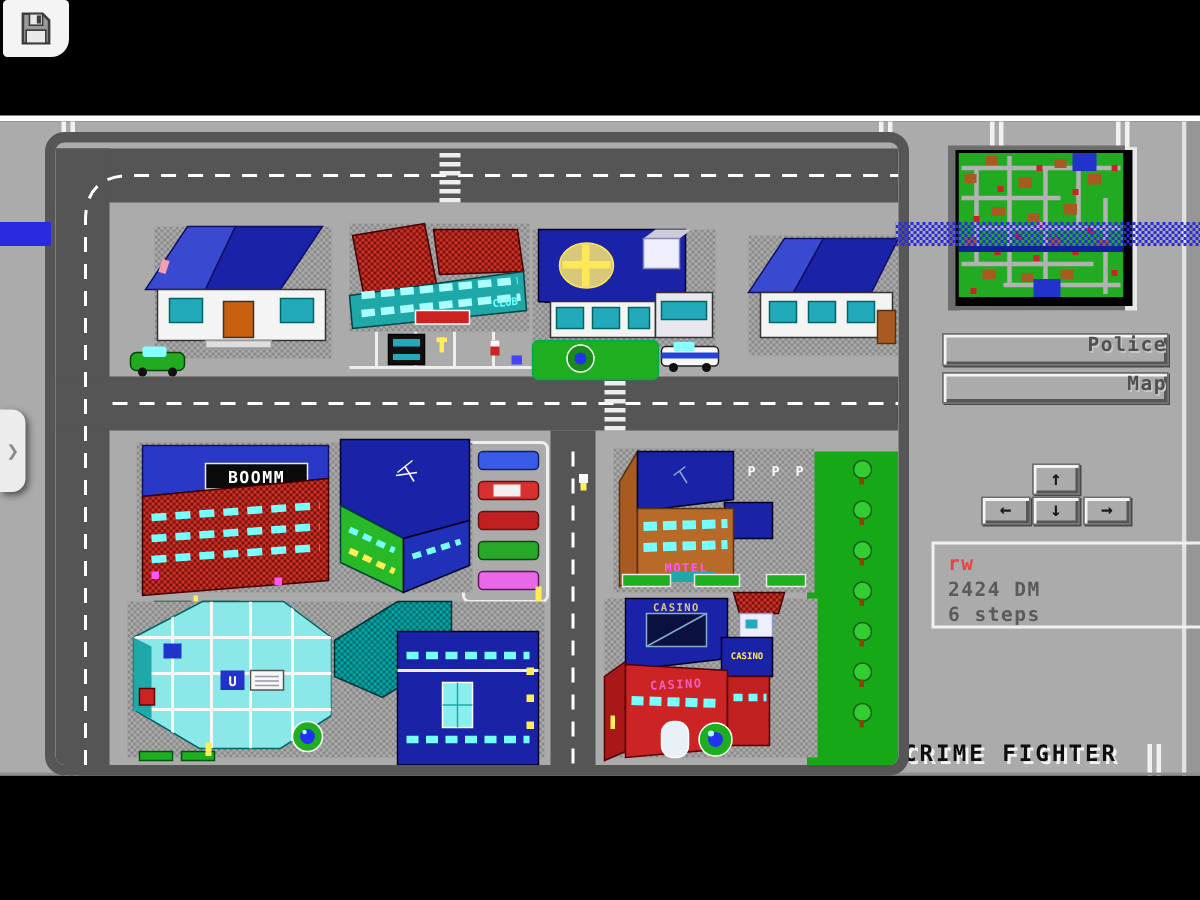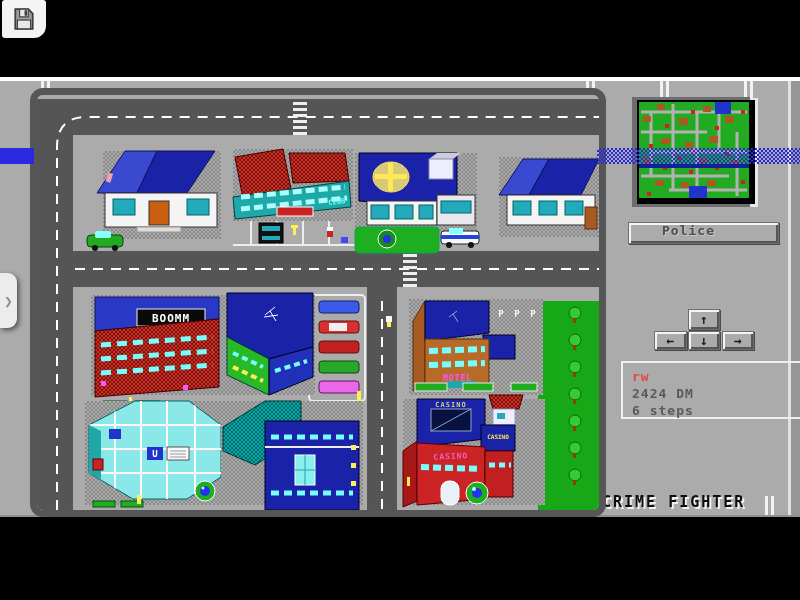--- a/index.html
+++ b/index.html
@@ -38,21 +38,21 @@
 
   
   .city{left:30px;top:7px;width:562px;height:415px;border:7px solid #565656;
         border-radius:13px;overflow:hidden;background:#ababab;z-index:2;}
   .city svg{display:block;}
 
   
   .btn3d{background:#ababab;border:1px solid #6e6e6e;cursor:pointer;
          box-shadow:inset 2px 2px 0 #f4f4f4,inset -2px -2px 0 #565656,1px 1px 0 #4a4a4a;
          font-family:"DejaVu Sans Mono","Liberation Mono",monospace;}
-  .menu-btn{width:151px;font-size:13px;font-weight:bold;color:#4f4f4f;text-align:left;
+  .menu-btn{width:151px;font-size:13px;font-weight:bold;color:#4f4f4f;text-align:right;
             padding:0 0 18px 33px;letter-spacing:1px;text-shadow:1px 1px 0 #c8c8c8;}
   .police-btn{left:628px;top:141px;height:22px;}
   .map-btn{left:628px;top:167px;height:21px;}
   .dpad{font-size:13px;font-weight:bold;color:#1a1a1a;text-align:center;padding:0;line-height:15px;}
   .dpad-up{left:688px;top:228px;width:32px;height:21px;}
   .dpad-left{left:654px;top:250px;width:33px;height:19px;}
   .dpad-down{left:688px;top:250px;width:32px;height:19px;}
   .dpad-right{left:722px;top:250px;width:32px;height:19px;}
 
   
@@ -461,20 +461,23 @@
       <g>
         <rect x="254" y="130" width="7" height="3" fill="#ffee55"></rect>
         <rect x="256" y="130" width="3" height="10" fill="#ffee55"></rect>
       </g>
     </svg>
   </div>
 
   <button class="abs btn3d menu-btn police-btn">
     <span>Police</span>
   </button>
+  <button class="abs btn3d menu-btn map-btn">
+    <span>Map</span>
+  </button>
 
   <button class="abs btn3d dpad dpad-up">
     <span>↑</span>
   </button>
   <button class="abs btn3d dpad dpad-left">
     <span>←</span>
   </button>
   <button class="abs btn3d dpad dpad-down">
     <span>↓</span>
   </button>

